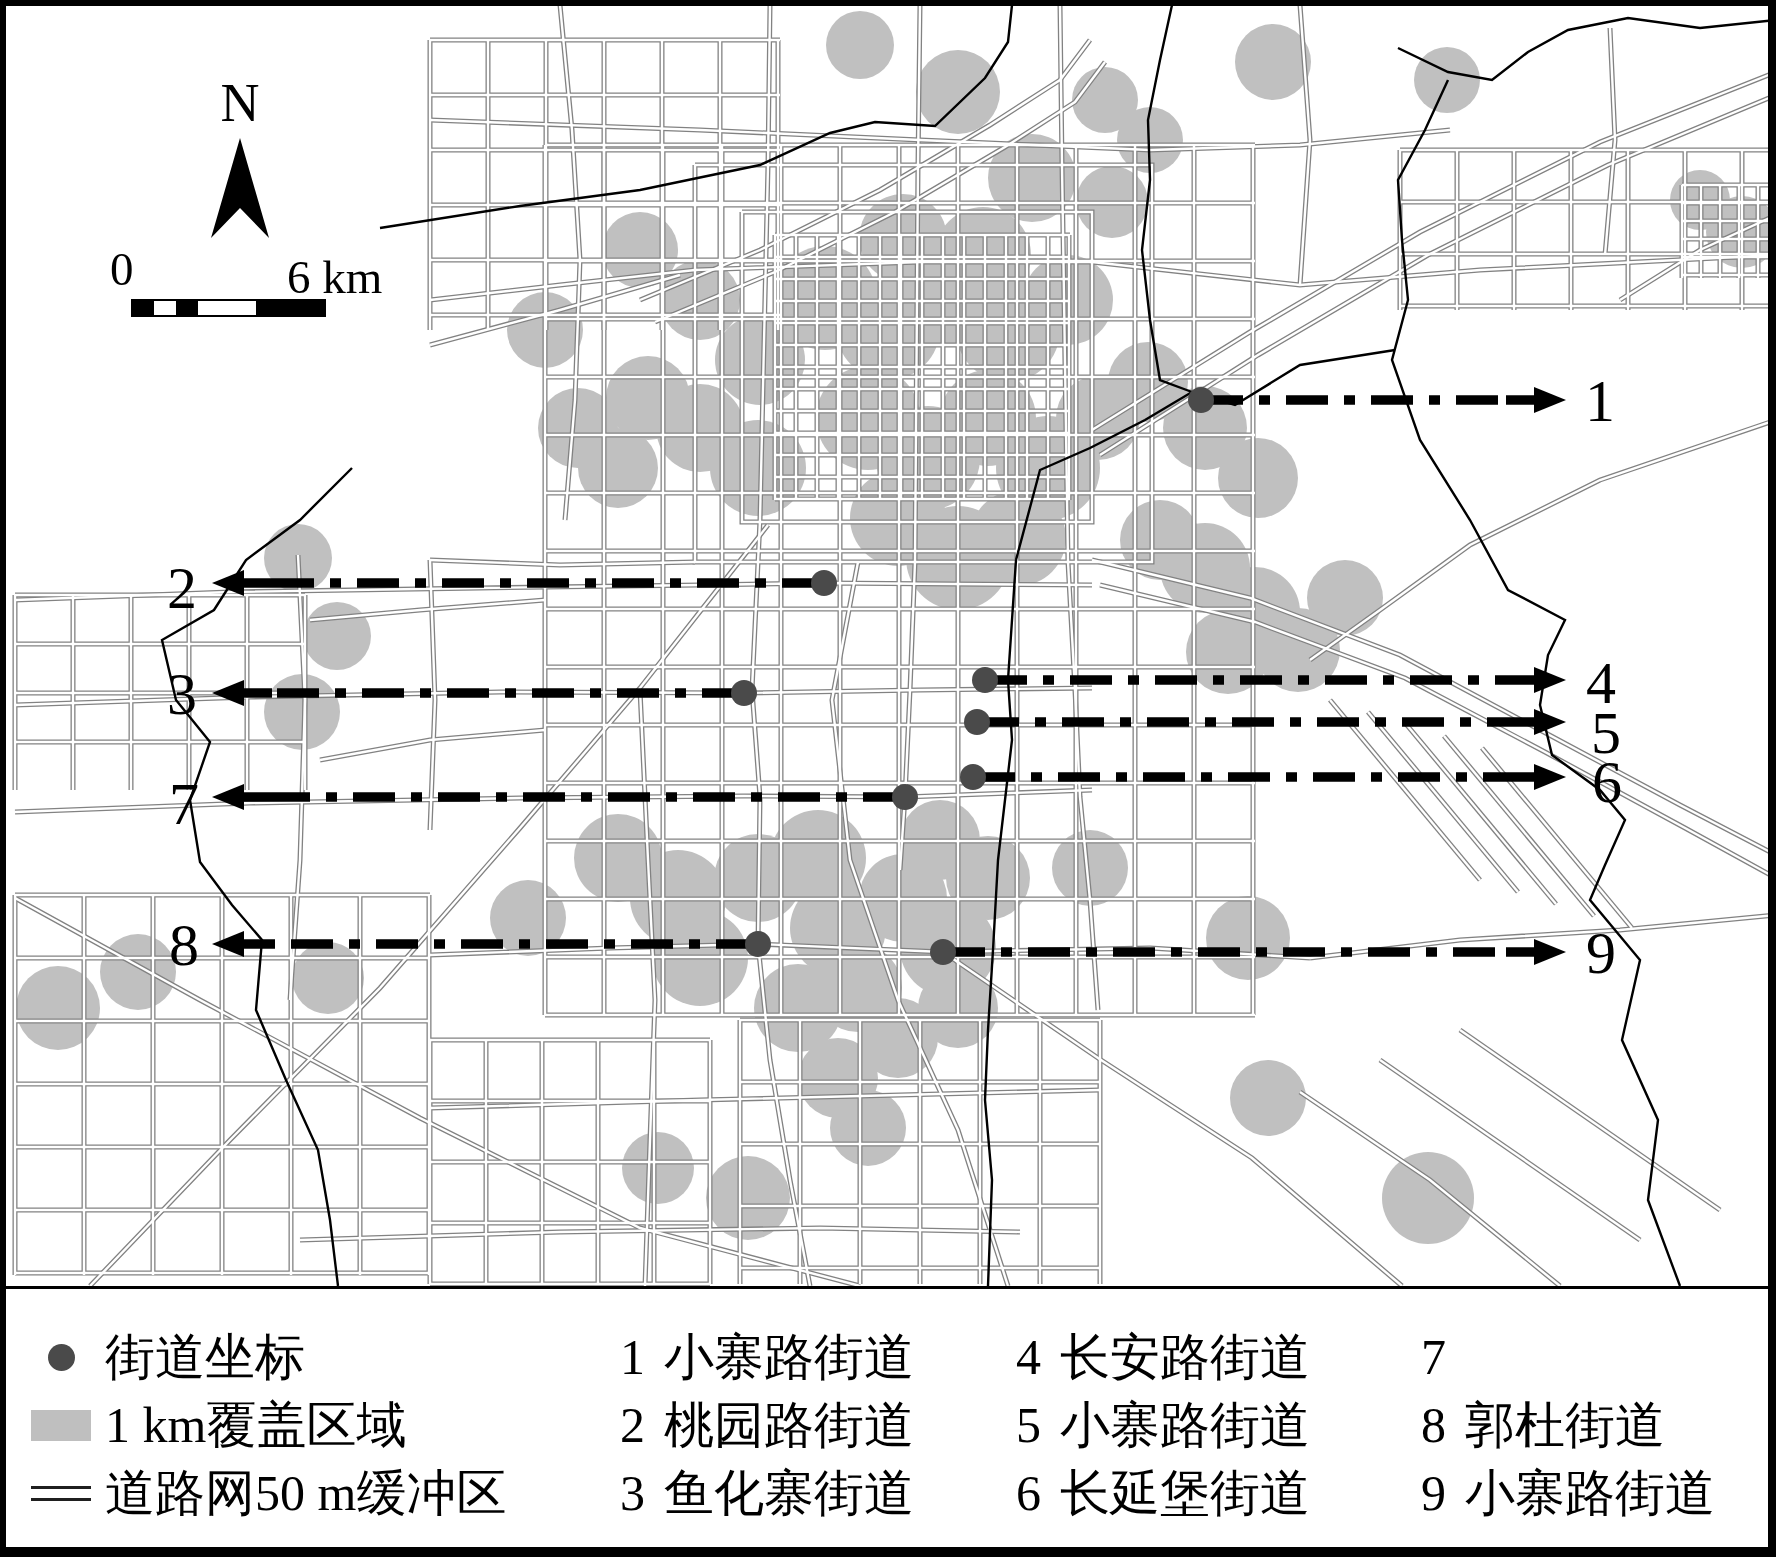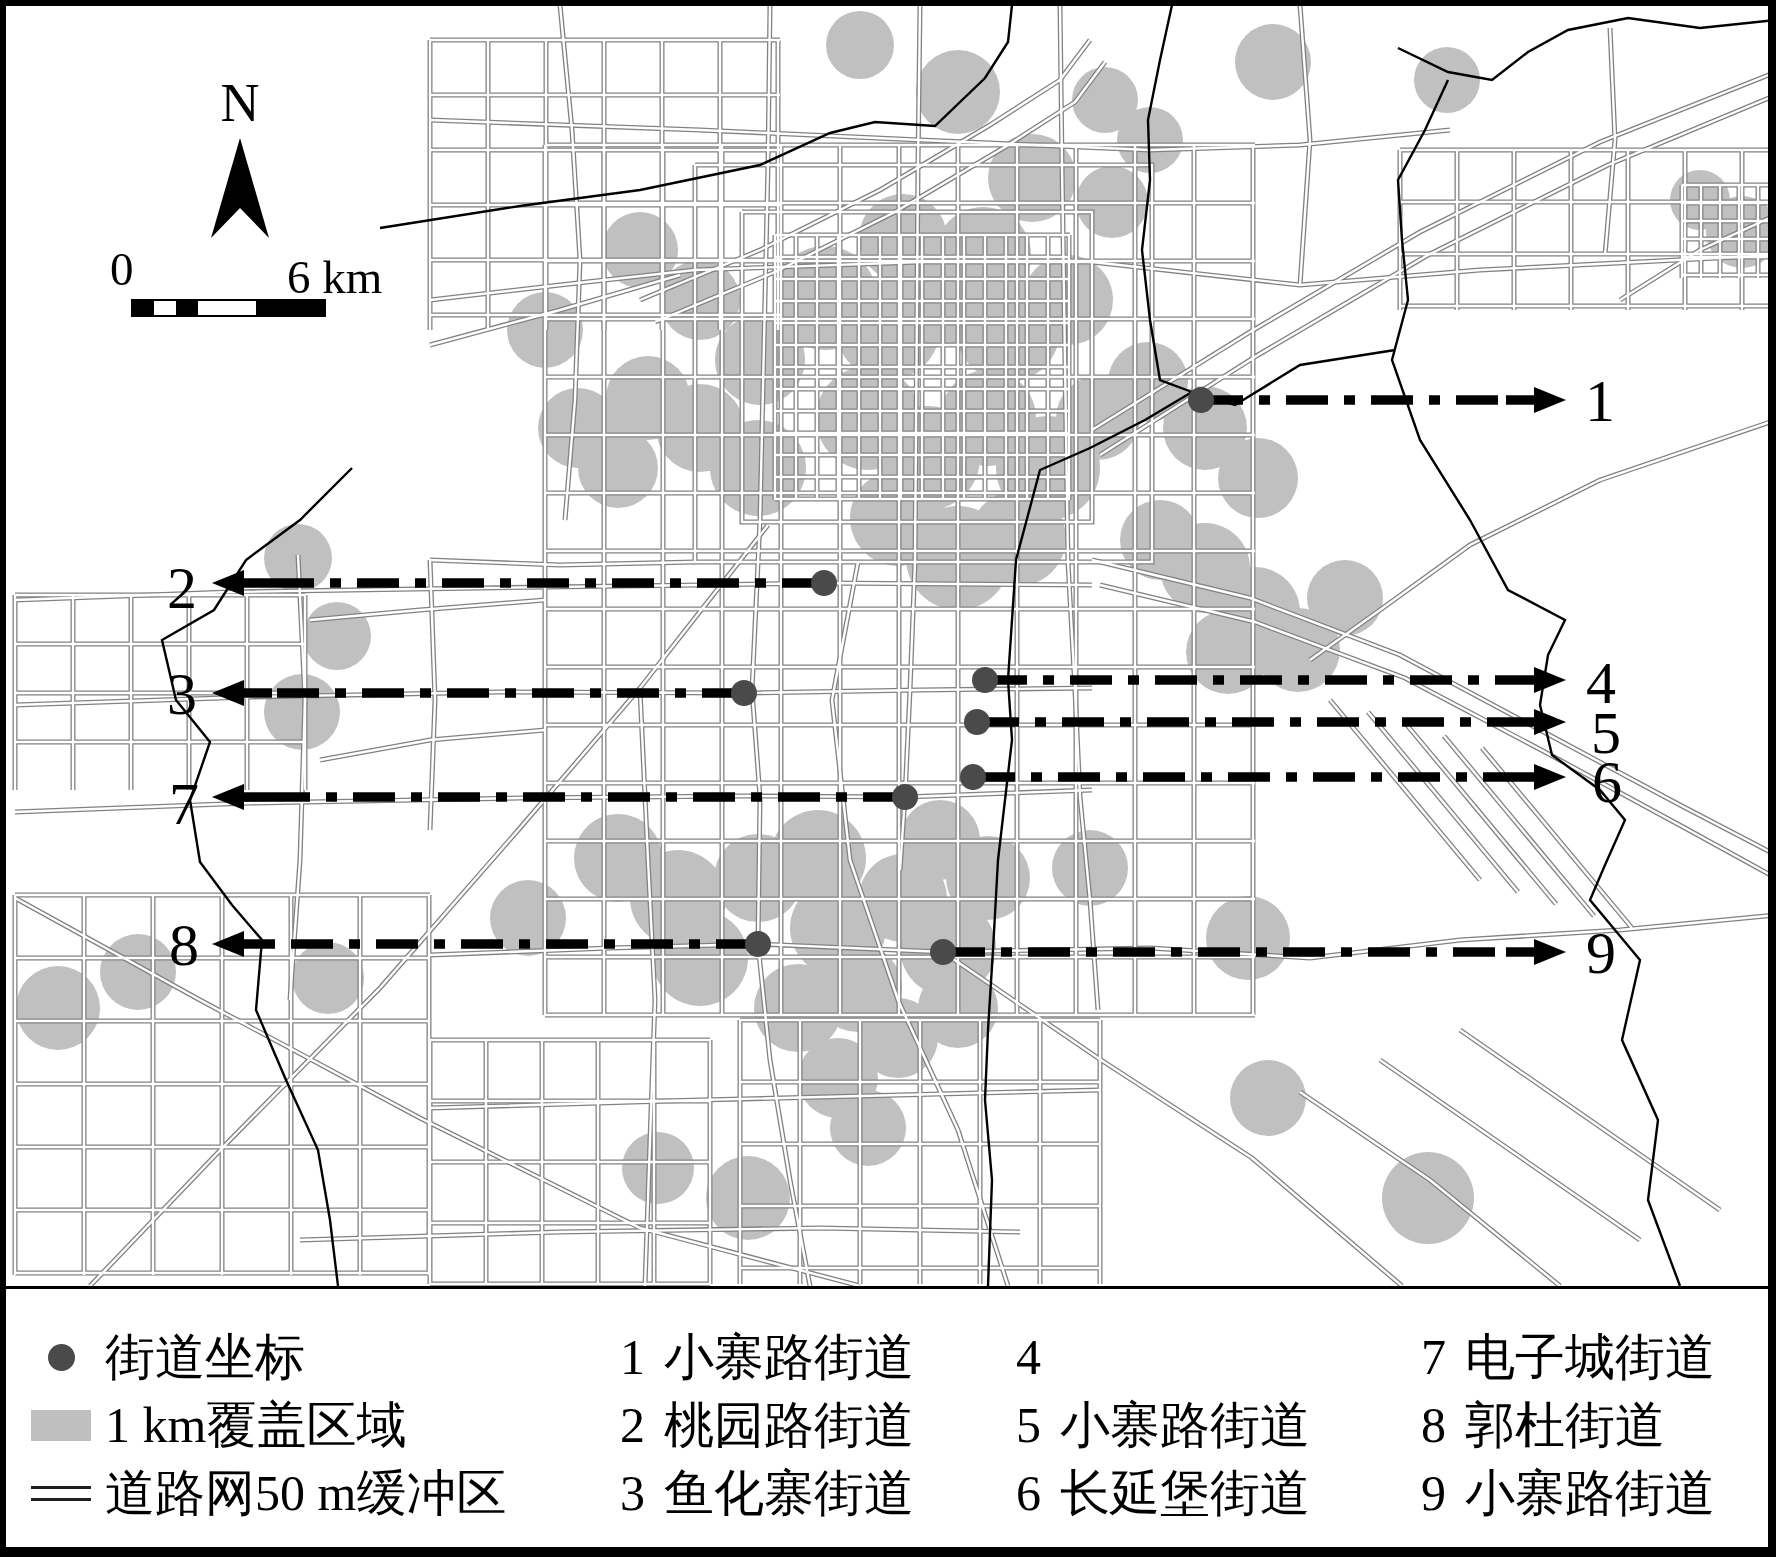--- a/index.html
+++ b/index.html
@@ -614,35 +614,35 @@
       </div>
       <div class="lg-row">
         <span class="st-num">3</span>
         <span class="st-name">鱼化寨街道</span>
       </div>
     </div>
 
     <div class="lg-col" id="lg-col3">
       <div class="lg-row">
         <span class="st-num">4</span>
+        <span class="st-name">长安路街道</span>
       </div>
       <div class="lg-row">
         <span class="st-num">5</span>
         <span class="st-name">小寨路街道</span>
       </div>
       <div class="lg-row">
         <span class="st-num">6</span>
         <span class="st-name">长延堡街道</span>
       </div>
     </div>
 
     <div class="lg-col" id="lg-col4">
       <div class="lg-row">
         <span class="st-num">7</span>
-        <span class="st-name">电子城街道</span>
       </div>
       <div class="lg-row">
         <span class="st-num">8</span>
         <span class="st-name">郭杜街道</span>
       </div>
       <div class="lg-row">
         <span class="st-num">9</span>
         <span class="st-name">小寨路街道</span>
       </div>
     </div>

